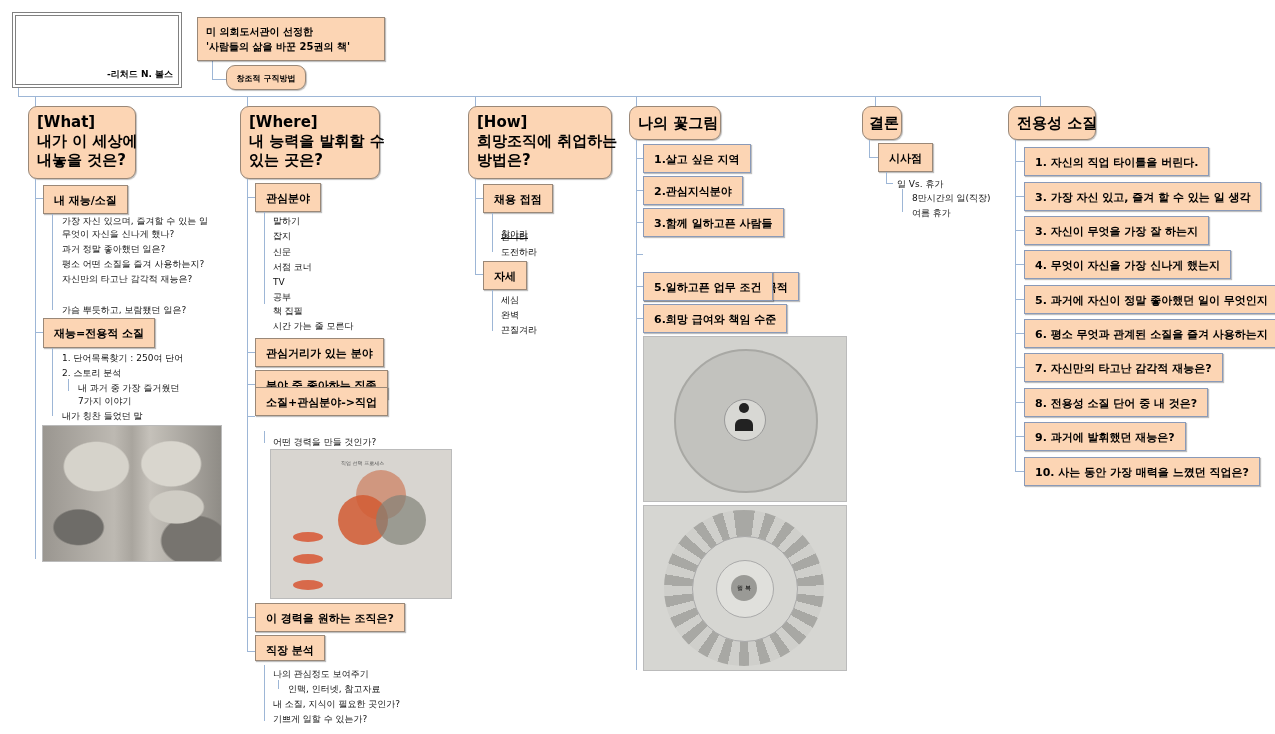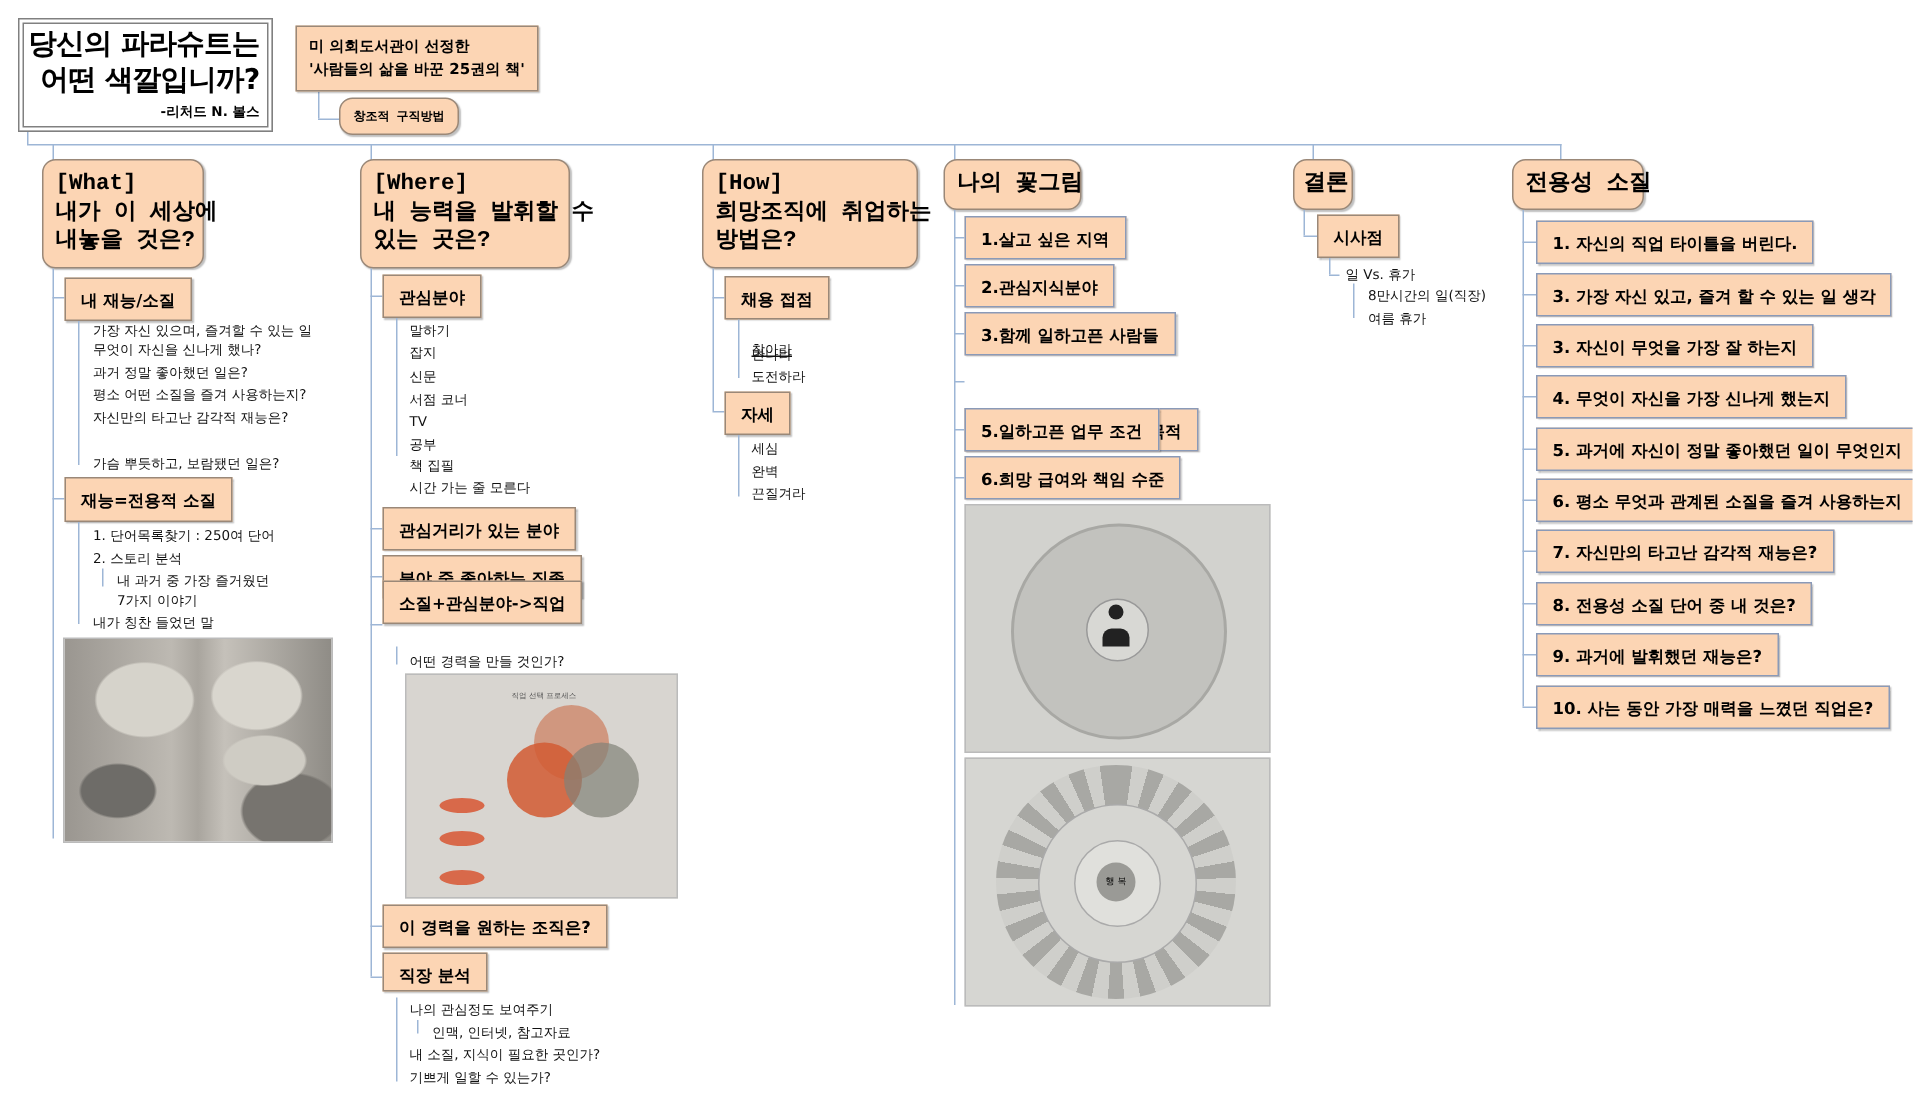--- a/index.html
+++ b/index.html
@@ -6,21 +6,21 @@
   body { width:1275px; height:734px; background:#ffffff; position:relative; overflow:hidden;
          font-family:"DejaVu Sans", sans-serif; color:#000; }
   .abs { position:absolute; }
   .line { position:absolute; background:#9db6d6; }
   .title-box { position:absolute; left:12px; top:12px; width:168px; height:74px; border:1px solid #808080;
                box-shadow: inset 0 0 0 2px #fff, inset 0 0 0 3px #808080; background:#fff; }
   .title-main { position:absolute; right:8px; top:4px; text-align:right; font-weight:bold; font-size:19px; line-height:24px; letter-spacing:-0.5px; }
   .title-author { position:absolute; right:8px; bottom:6px; font-size:9px; font-weight:bold; }
   .node { position:absolute; background:#fcd5b4; border:1px solid #9a8878; box-shadow:1px 1px 1px rgba(0,0,0,0.25);
           font-weight:bold; box-sizing:border-box; white-space:nowrap; }
-  .node.round { border-radius:9px;font-family:Liberation Mono, monospace; }
+  .node.round { border-radius:9px; }
   .node.big { font-size:15px; line-height:19px; padding:6px 8px; font-weight:bold; }
   .node.sub { font-size:11px; padding:0 10px; height:29px; line-height:29px; }
   .node.sub2 { font-size:11px; padding:0 10px; height:29px; line-height:29px; border-color:#8a9ab8; }
   .leaf { position:absolute; font-size:9px; line-height:12px; white-space:nowrap; color:#111; }
   .photo { position:absolute; border:1px solid #bbb; overflow:hidden; }
 </style>
 </head>
 <body>
 
 <div class="line" style="left:18px;top:86px;width:1px;height:10px;"></div>
@@ -28,28 +28,24 @@
 <div class="line" style="left:35px;top:96px;width:1px;height:12px;"></div>
 <div class="line" style="left:247px;top:96px;width:1px;height:12px;"></div>
 <div class="line" style="left:475px;top:96px;width:1px;height:12px;"></div>
 <div class="line" style="left:636px;top:96px;width:1px;height:12px;"></div>
 <div class="line" style="left:875px;top:96px;width:1px;height:12px;"></div>
 <div class="line" style="left:1040px;top:96px;width:1px;height:12px;"></div>
 <div class="line" style="left:212px;top:61px;width:1px;height:18px;"></div>
 <div class="line" style="left:212px;top:79px;width:14px;height:1px;"></div>
 
 <div class="title-box">
-  <div class="title-main">
-    <div>당신의 파라슈트는</div>
-    <div>어떤 색깔입니까?</div>
-  </div>
   <div class="title-author">-리처드 N. 볼스</div>
 </div>
 
-<div class="node" style="left:197px;top:17px;width:162px;height:44px;font-size:10px;padding:6px 8px;line-height:15px;border-radius:0;">
+<div class="node" style="left:197px;top:17px;width:188px;height:44px;font-size:10px;padding:6px 8px;line-height:15px;border-radius:0;">
   <div>미 의회도서관이 선정한</div>
   <div>'사람들의 삶을 바꾼 25권의 책'</div>
 </div>
 <div class="node round" style="left:226px;top:65px;width:80px;height:25px;font-size:8px;line-height:25px;text-align:center;">창조적 구직방법</div>
 
 <div class="node round big" style="left:28px;top:106px;width:108px;height:73px;">
   <div>[What]</div>
   <div>내가 이 세상에</div>
   <div>내놓을 것은?</div>
 </div>

